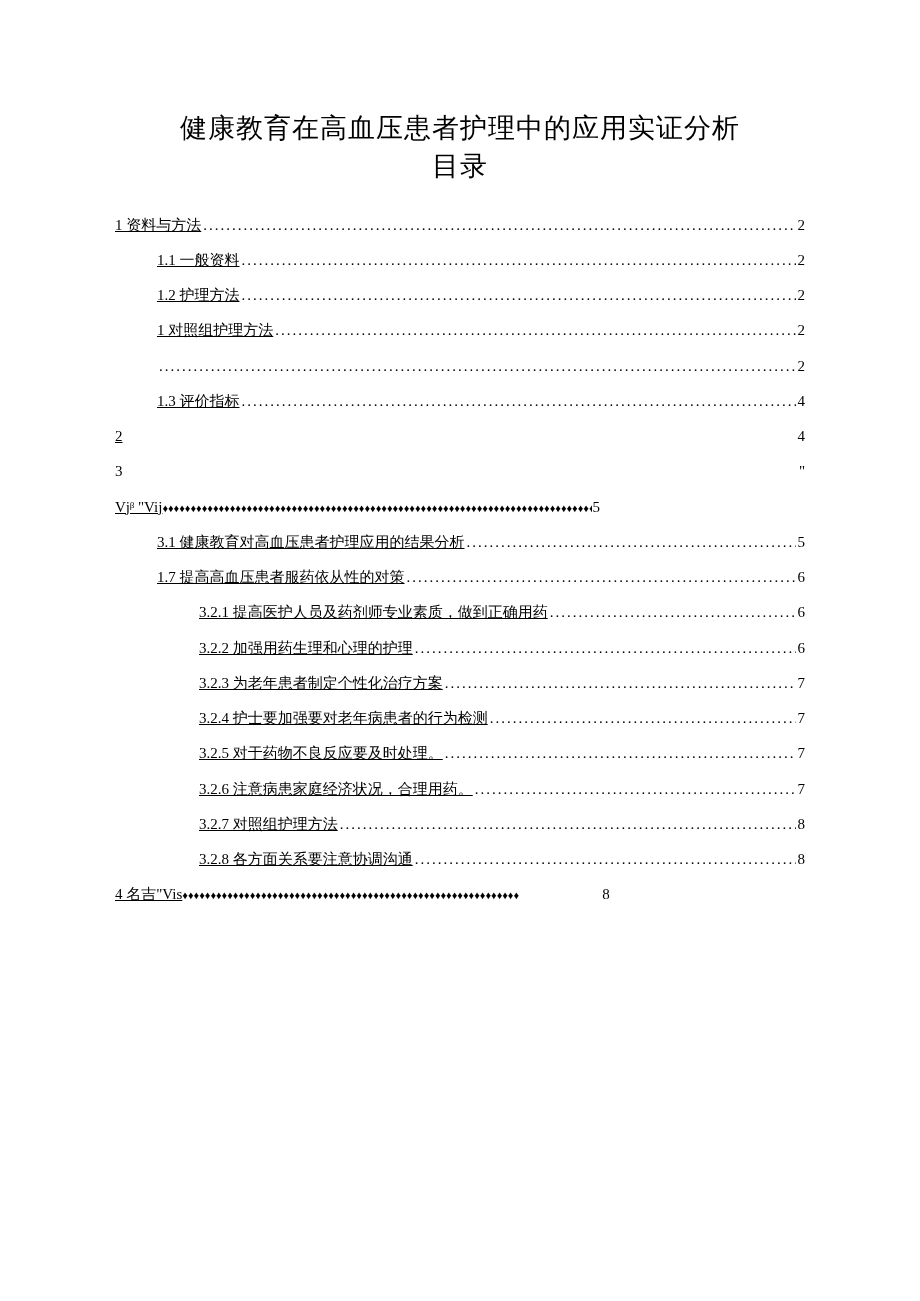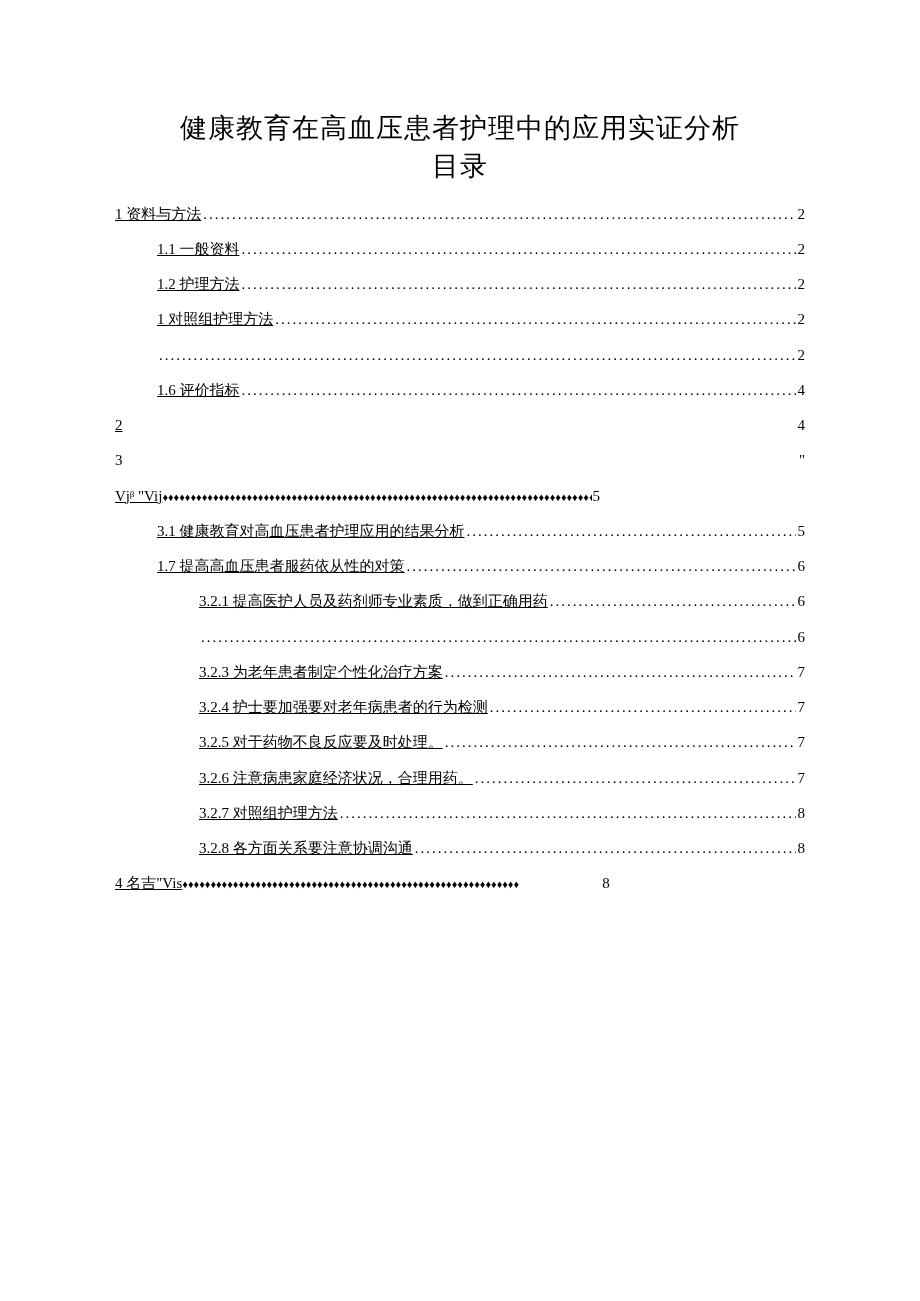--- a/index.html
+++ b/index.html
@@ -11,21 +11,21 @@
     width: 920px;
   }
   .page {
     padding: 110px 115px 80px 115px;
     box-sizing: border-box;
   }
   .title {
     font-size: 27px;
     text-align: center;
     line-height: 1.4;
-    margin-bottom: 11px;
+    margin-bottom: 22px;
     font-weight: normal;
     font-family: "SimSun","宋体",serif;
     letter-spacing: 1px;
   }
   .toc {
     font-size: 15px;
     line-height: 2.35;
   }
   .toc-row {
     display: flex;
@@ -92,21 +92,21 @@
       <div class="toc-row indent-1">
         <span class="toc-label">1 对照组护理方法</span>
         <span class="toc-leader">............................................................................................................................................</span>
         <span class="toc-page">2</span>
       </div>
       <div class="toc-row indent-1">
         <span class="toc-leader">............................................................................................................................................</span>
         <span class="toc-page">2</span>
       </div>
       <div class="toc-row indent-1">
-        <span class="toc-label">1.6 评价指标</span>
+        <span class="toc-label">1.3 评价指标</span>
         <span class="toc-leader">............................................................................................................................................</span>
         <span class="toc-page">4</span>
       </div>
       <div class="toc-row indent-0 noleader">
         <span class="toc-label">2</span>
         <span class="toc-page">4</span>
       </div>
       <div class="row-split indent-0">
         <div class="line1">
           <span class="left">3</span>
@@ -127,20 +127,21 @@
         <span class="toc-label">1.7 提高高血压患者服药依从性的对策</span>
         <span class="toc-leader">............................................................................................................................................</span>
         <span class="toc-page">6</span>
       </div>
       <div class="toc-row indent-2">
         <span class="toc-label">3.2.1 提高医护人员及药剂师专业素质，做到正确用药</span>
         <span class="toc-leader">............................................................................................................................................</span>
         <span class="toc-page">6</span>
       </div>
       <div class="toc-row indent-2">
+        <span class="toc-label">3.2.2 加强用药生理和心理的护理</span>
         <span class="toc-leader">............................................................................................................................................</span>
         <span class="toc-page">6</span>
       </div>
       <div class="toc-row indent-2">
         <span class="toc-label">3.2.3 为老年患者制定个性化治疗方案</span>
         <span class="toc-leader">............................................................................................................................................</span>
         <span class="toc-page">7</span>
       </div>
       <div class="toc-row indent-2">
         <span class="toc-label">3.2.4 护士要加强要对老年病患者的行为检测</span>

